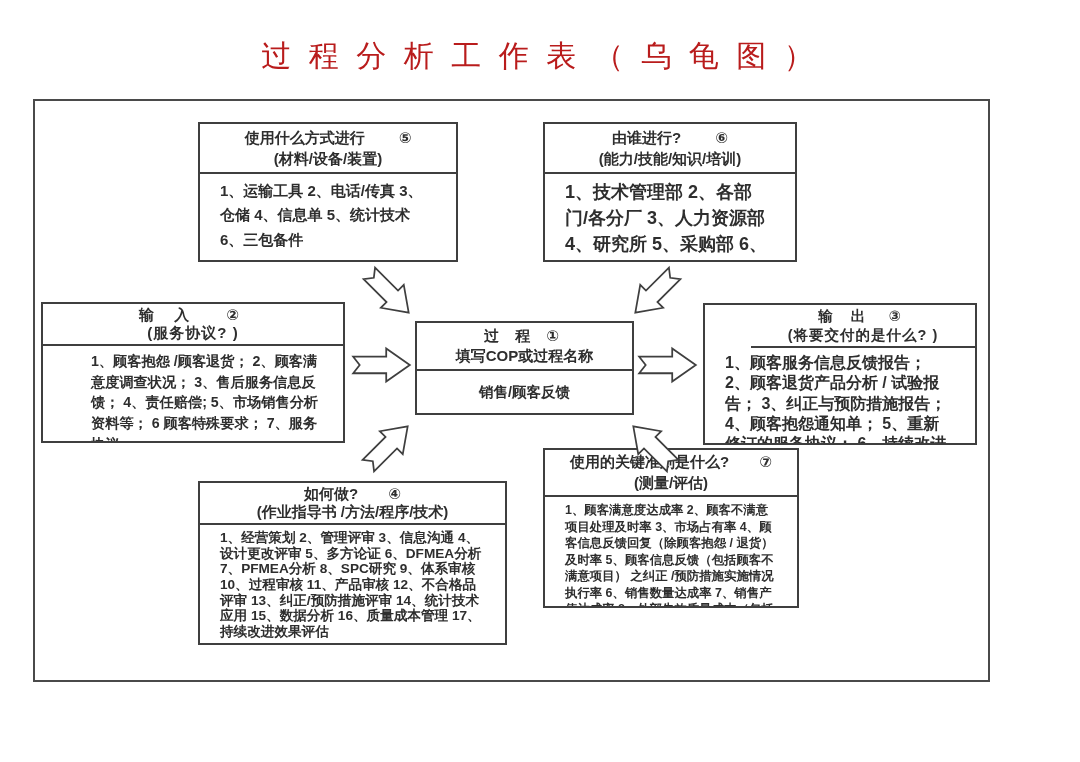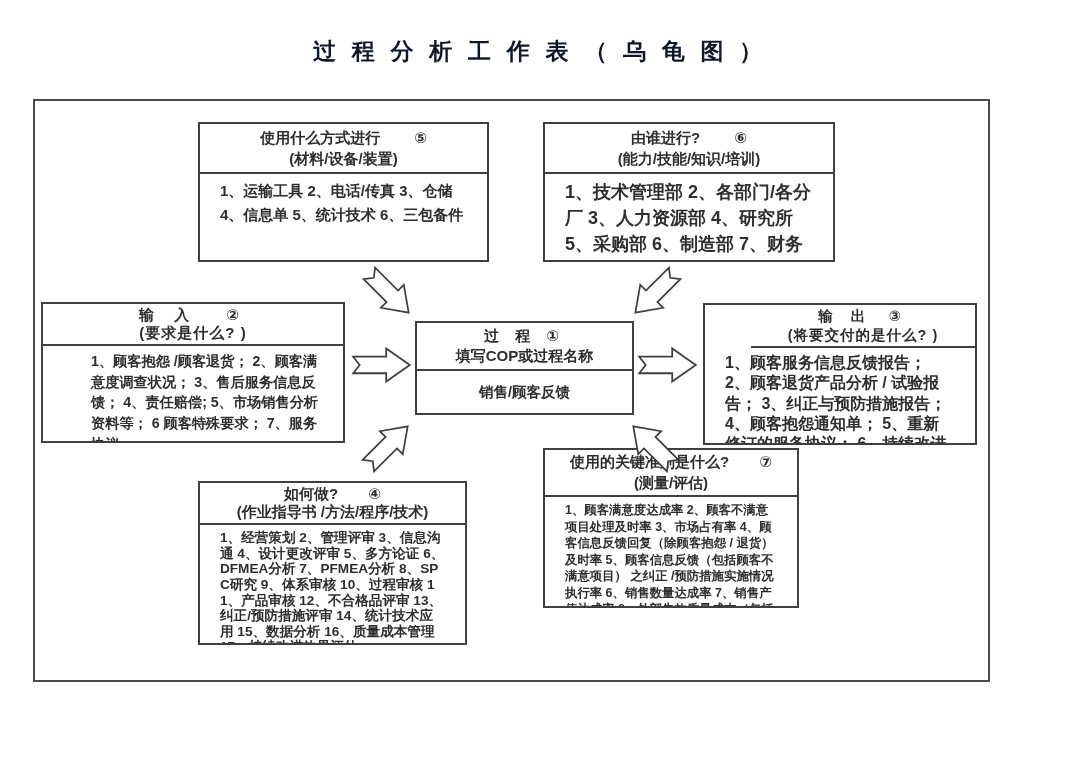--- a/index.html
+++ b/index.html
@@ -8,21 +8,21 @@
     width:1080px;height:762px;
     background:#ffffff;
     font-family:"Liberation Sans","DejaVu Sans",sans-serif;
     color:#2e2e2e;
     overflow:hidden;
   }
   .diagram-title{
     position:absolute;top:36px;left:0;right:0;
     text-align:center;
     font-family:"Liberation Serif","DejaVu Serif",serif;
-    font-size:23px;font-weight:700;letter-spacing:5px;color:#0f172a;
+    font-size:30px;font-weight:400;letter-spacing:5px;color:#b91c1c;
   }
   .frame{
     position:absolute;left:33px;top:99px;width:953px;height:579px;
     border:2px solid #4a4a4a;background:transparent;
   }
   .box{
     position:absolute;background:#fff;
     border:2px solid #3f3f3f;
     box-sizing:border-box;
     display:flex;flex-direction:column;
@@ -37,46 +37,46 @@
   .hline{display:flex;justify-content:center;align-items:center;}
   .box-body{
     flex:1 1 auto;
     font-weight:bold;
     text-align:left;
     padding:5px 20px;
     word-break:break-all;
     overflow:hidden;
   }
   
-  #box-materials{left:198px;top:122px;width:291px;height:140px;}
+  #box-materials{left:198px;top:122px;width:260px;height:140px;}
   #box-materials .box-header{height:44px;font-size:15px;line-height:1.4;}
   #box-materials .hline{gap:34px;}
   #box-materials .box-body{font-size:15px;line-height:1.62;}
 
-  #box-who{left:543px;top:122px;width:292px;height:140px;}
+  #box-who{left:543px;top:122px;width:254px;height:140px;}
   #box-who .box-header{height:44px;font-size:15px;line-height:1.4;}
   #box-who .hline{gap:34px;}
   #box-who .box-body{font-size:18px;line-height:1.45;}
 
   #box-input{left:41px;top:302px;width:304px;height:141px;}
   #box-input .box-header{height:36px;font-size:15px;line-height:1.22;}
   #box-input .hline{gap:29px;letter-spacing:8px;}
   #box-input .box-body{font-size:14.2px;line-height:1.46;margin-left:28px;}
 
   #box-process{left:415px;top:321px;width:219px;height:94px;}
   #box-process .box-header{height:42px;font-size:15px;line-height:1.35;}
   #box-process .hline{gap:10px;letter-spacing:6px;}
   #box-process .box-body{font-size:14.5px;display:flex;align-items:center;justify-content:center;}
 
   #box-output{left:703px;top:303px;width:274px;height:142px;}
   #box-output .box-header{height:37px;font-size:14.5px;line-height:1.25;margin-left:46px;}
   #box-output .hline{gap:16px;letter-spacing:7px;}
   #box-output .box-body{font-size:16px;line-height:1.27;}
 
-  #box-how{left:198px;top:481px;width:269px;height:164px;}
+  #box-how{left:198px;top:481px;width:309px;height:164px;}
   #box-how .box-header{height:36px;font-size:15px;line-height:1.2;}
   #box-how .hline{gap:30px;}
   #box-how .box-body{font-size:13.6px;line-height:1.15;}
 
   #box-criteria{left:543px;top:448px;width:256px;height:160px;}
   #box-criteria .box-header{height:41px;font-size:15px;line-height:1.35;}
   #box-criteria .hline{gap:30px;}
   #box-criteria .box-body{font-size:12.4px;line-height:1.33;}
 
   
@@ -119,21 +119,21 @@
     </div>
     <div class="box-body">1、技术管理部 2、各部门/各分厂 3、人力资源部 4、研究所 5、采购部 6、制造部 7、财务部 8、实验室 9、销售公司 10、经理部 11、项目组 12、质量部</div>
   </div>
 
   <div class="box" id="box-input">
     <div class="box-header">
       <div class="hline">
         <span>输  入</span>
         <span>②</span>
       </div>
-      <div style="letter-spacing:1px">(要求是什么? )</div>
+      <div style="letter-spacing:1px">(服务协议? )</div>
     </div>
     <div class="box-body">1、顾客抱怨 /顾客退货； 2、顾客满意度调查状况； 3、售后服务信息反馈； 4、责任赔偿; 5、市场销售分析资料等； 6 顾客特殊要求； 7、服务协议</div>
   </div>
 
   <div class="box" id="box-process">
     <div class="box-header">
       <div class="hline">
         <span>过  程</span>
         <span>①</span>
       </div>

